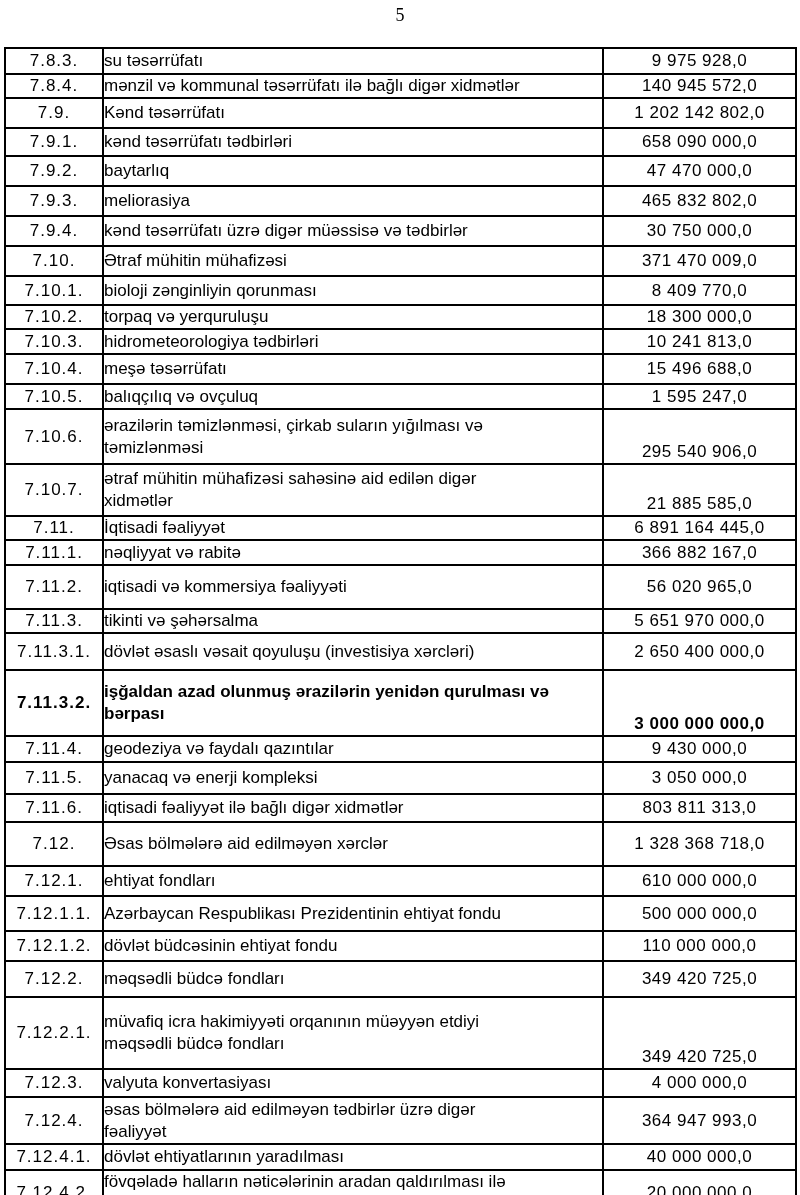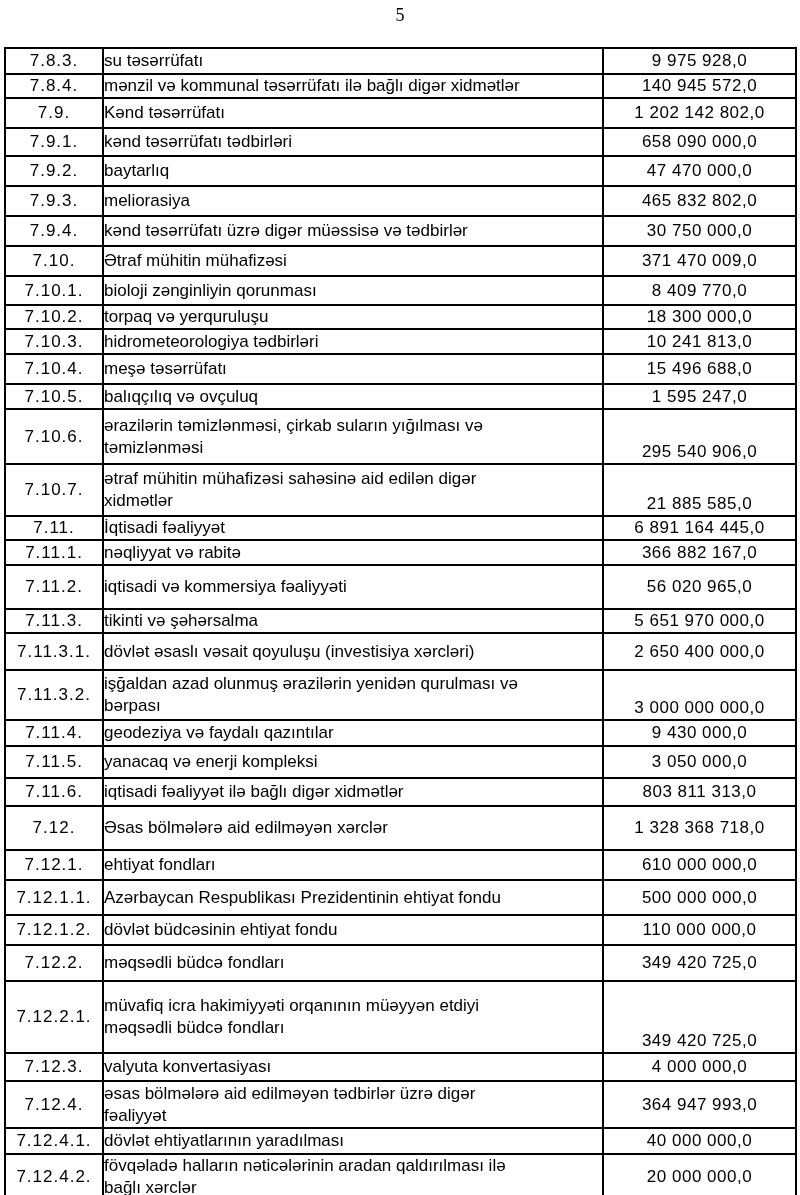--- a/index.html
+++ b/index.html
@@ -190,21 +190,21 @@
     <td class="name">tikinti və şəhərsalma</td>
     <td class="value">5 651 970 000,0</td>
   </tr>
 
   <tr style="height: 37px;">
     <td class="code">7.11.3.1.</td>
     <td class="name">dövlət əsaslı vəsait qoyuluşu (investisiya xərcləri)</td>
     <td class="value">2 650 400 000,0</td>
   </tr>
 
-  <tr class="va-bottom" style="height: 50px;">
+  <tr class="va-bottom" style="height: 66px; font-weight: bold;">
     <td class="code">7.11.3.2.</td>
     <td class="name">işğaldan azad olunmuş ərazilərin yenidən qurulması və
 bərpası</td>
     <td class="value">3 000 000 000,0</td>
   </tr>
 
   <tr style="height: 26px;">
     <td class="code">7.11.4.</td>
     <td class="name">geodeziya və faydalı qazıntılar</td>
     <td class="value">9 430 000,0</td>

